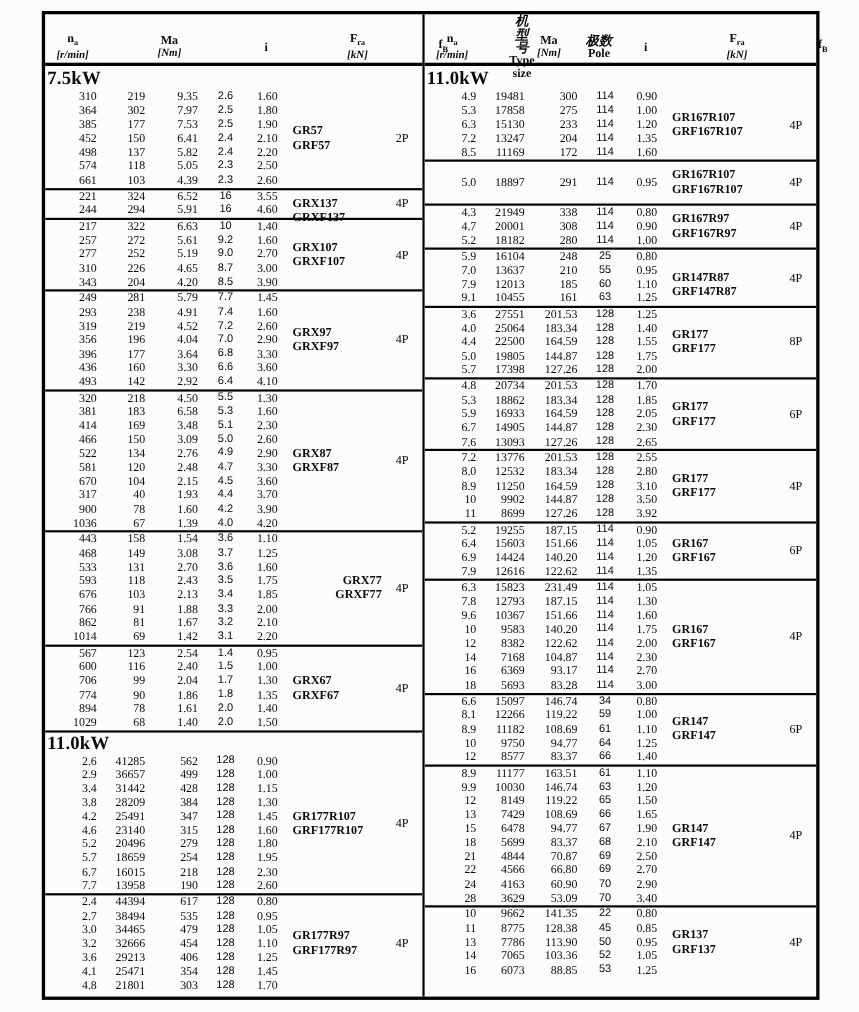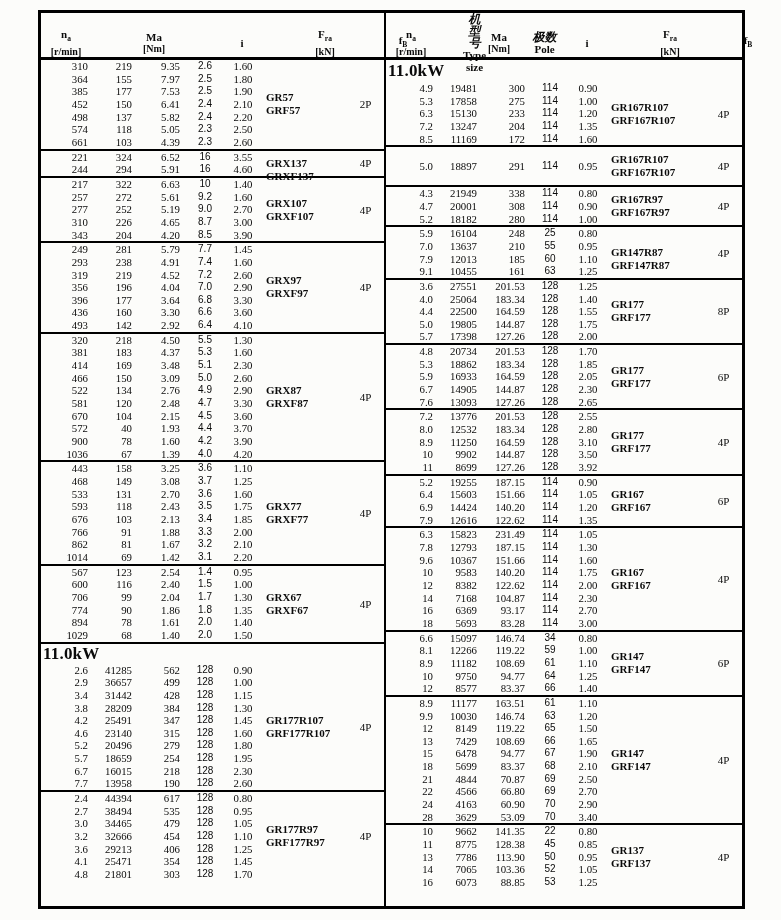--- a/index.html
+++ b/index.html
@@ -17,21 +17,21 @@
   }
   .half { display:flex; flex-direction:column; min-width:0; }
   .half-left { width:345px; border-right:2px solid #000; }
   .half-right { flex:1; }
   .thead {
     display:grid; grid-template-columns:var(--gtc);
     height:47px; border-bottom:3px solid #000; align-items:center;gap:40px;
   }
   .th { display:flex; flex-direction:column; align-items:center; justify-content:center;
         font-weight:bold; font-size:11px; line-height:12px; text-align:center; }
-  .th .unit { font-size:10px; font-weight:bold; }
+  .th .unit { font-size:10px; font-weight:bold;font-style:italic; }
   .th sub { font-size:7.5px; }
   .th-cn { font-family:"Liberation Sans", sans-serif; font-size:12px;font-style:italic; }
   .tbody { flex:1; overflow:hidden; }
   .section-title {
     height:22px; display:flex; align-items:center;
     font-weight:bold; font-size:17px; padding-left:2px; letter-spacing:0.2px;
   }
   .block {
     display:grid; grid-template-columns:var(--gtc);
     grid-auto-rows:var(--rh); grid-auto-flow:row;
@@ -81,33 +81,34 @@
         <div class="th">
           <div class="th-cn">机型号</div>
           <div>Type size</div>
         </div>
         <div class="th">
           <div class="th-cn">极数</div>
           <div>Pole</div>
         </div>
       </div>
       <div class="tbody">
+          <div class="section-title">7.5kW</div>
           <div class="block">
             <div class="type-cell" style="grid-row: 1 / span 7;">
               <div>GR57</div>
               <div>GRF57</div>
             </div>
             <div class="pole-cell" style="grid-row: 1 / span 7;">2P</div>
             <div class="cell c-na">310</div>
             <div class="cell c-ma">219</div>
             <div class="cell c-i">9.35</div>
             <div class="cell c-fra">2.6</div>
             <div class="cell c-fb">1.60</div>
             <div class="cell c-na">364</div>
-            <div class="cell c-ma">155</div>
+            <div class="cell c-ma">302</div>
             <div class="cell c-i">7.97</div>
             <div class="cell c-fra">2.5</div>
             <div class="cell c-fb">1.80</div>
             <div class="cell c-na">385</div>
             <div class="cell c-ma">177</div>
             <div class="cell c-i">7.53</div>
             <div class="cell c-fra">2.5</div>
             <div class="cell c-fb">1.90</div>
             <div class="cell c-na">452</div>
             <div class="cell c-ma">150</div>
@@ -227,21 +228,21 @@
               <div>GRXF87</div>
             </div>
             <div class="pole-cell" style="grid-row: 1 / span 10;">4P</div>
             <div class="cell c-na">320</div>
             <div class="cell c-ma">218</div>
             <div class="cell c-i">4.50</div>
             <div class="cell c-fra">5.5</div>
             <div class="cell c-fb">1.30</div>
             <div class="cell c-na">381</div>
             <div class="cell c-ma">183</div>
-            <div class="cell c-i">4.37</div>
+            <div class="cell c-i">6.58</div>
             <div class="cell c-fra">5.3</div>
             <div class="cell c-fb">1.60</div>
             <div class="cell c-na">414</div>
             <div class="cell c-ma">169</div>
             <div class="cell c-i">3.48</div>
             <div class="cell c-fra">5.1</div>
             <div class="cell c-fb">2.30</div>
             <div class="cell c-na">466</div>
             <div class="cell c-ma">150</div>
             <div class="cell c-i">3.09</div>
@@ -255,45 +256,45 @@
             <div class="cell c-na">581</div>
             <div class="cell c-ma">120</div>
             <div class="cell c-i">2.48</div>
             <div class="cell c-fra">4.7</div>
             <div class="cell c-fb">3.30</div>
             <div class="cell c-na">670</div>
             <div class="cell c-ma">104</div>
             <div class="cell c-i">2.15</div>
             <div class="cell c-fra">4.5</div>
             <div class="cell c-fb">3.60</div>
-            <div class="cell c-na">572</div>
+            <div class="cell c-na">317</div>
             <div class="cell c-ma">40</div>
             <div class="cell c-i">1.93</div>
             <div class="cell c-fra">4.4</div>
             <div class="cell c-fb">3.70</div>
             <div class="cell c-na">900</div>
             <div class="cell c-ma">78</div>
             <div class="cell c-i">1.60</div>
             <div class="cell c-fra">4.2</div>
             <div class="cell c-fb">3.90</div>
             <div class="cell c-na">1036</div>
             <div class="cell c-ma">67</div>
             <div class="cell c-i">1.39</div>
             <div class="cell c-fra">4.0</div>
             <div class="cell c-fb">4.20</div>
           </div>
           <div class="block sep">
-            <div class="type-cell" style="grid-row: 1 / span 8;">
+            <div class="type-cell" style="grid-row: 1 / span 8; text-align: right;">
               <div>GRX77</div>
               <div>GRXF77</div>
             </div>
             <div class="pole-cell" style="grid-row: 1 / span 8;">4P</div>
             <div class="cell c-na">443</div>
             <div class="cell c-ma">158</div>
-            <div class="cell c-i">3.25</div>
+            <div class="cell c-i">1.54</div>
             <div class="cell c-fra">3.6</div>
             <div class="cell c-fb">1.10</div>
             <div class="cell c-na">468</div>
             <div class="cell c-ma">149</div>
             <div class="cell c-i">3.08</div>
             <div class="cell c-fra">3.7</div>
             <div class="cell c-fb">1.25</div>
             <div class="cell c-na">533</div>
             <div class="cell c-ma">131</div>
             <div class="cell c-i">2.70</div>

